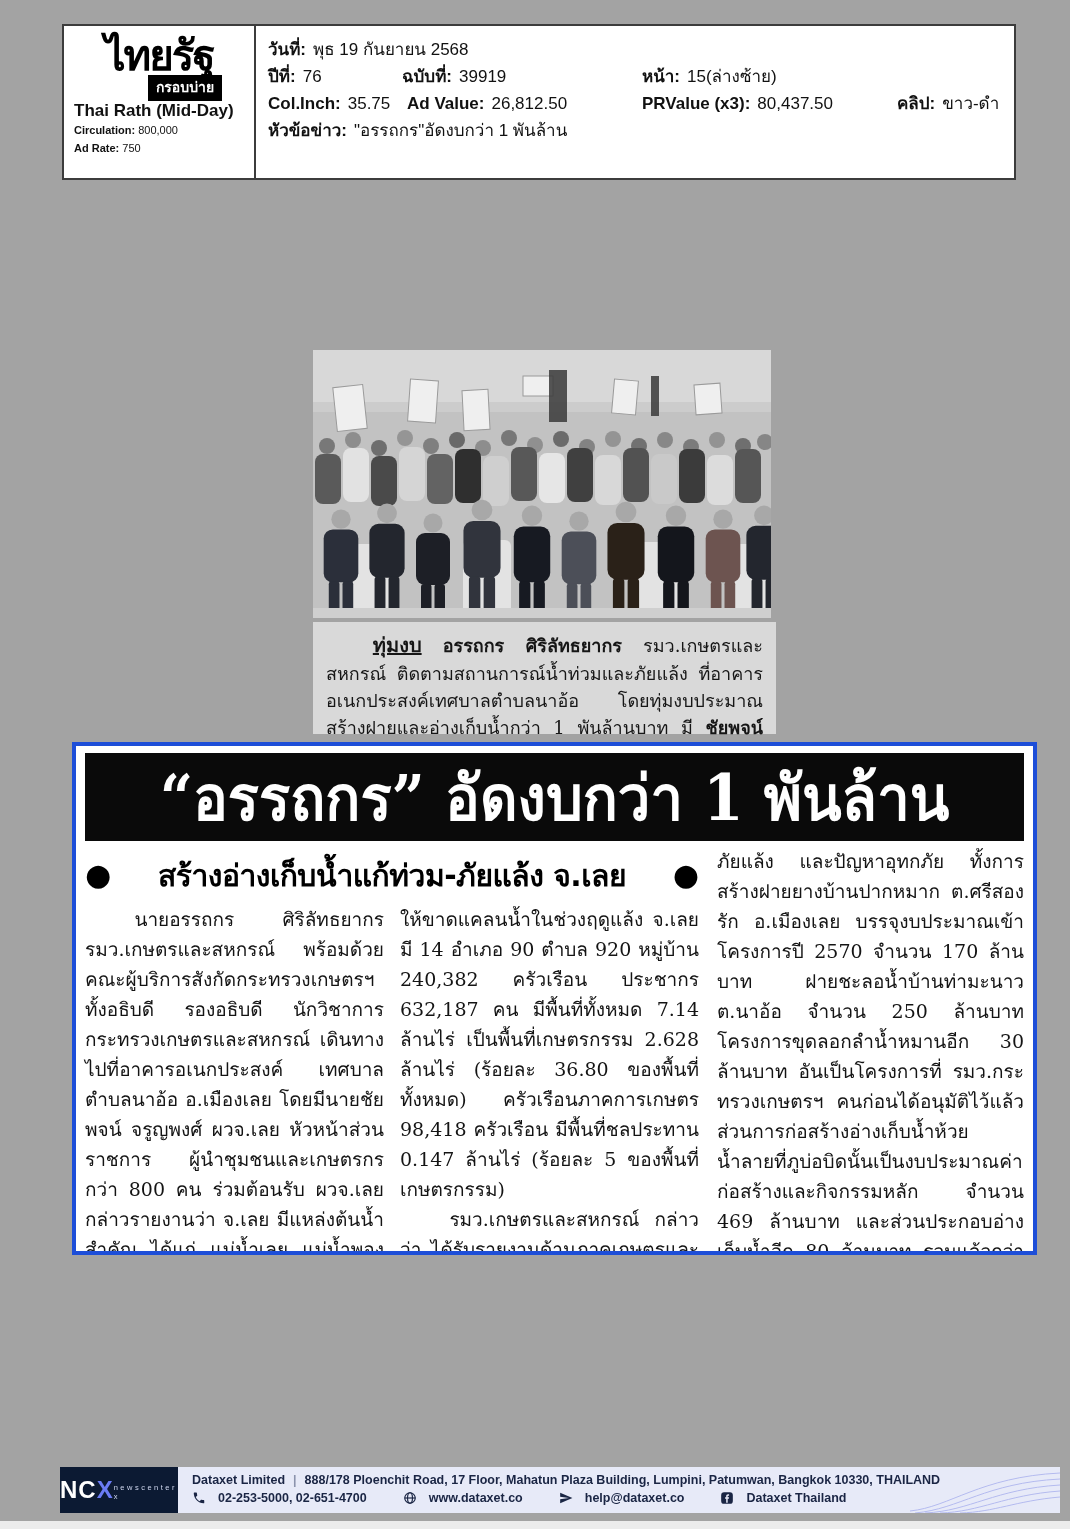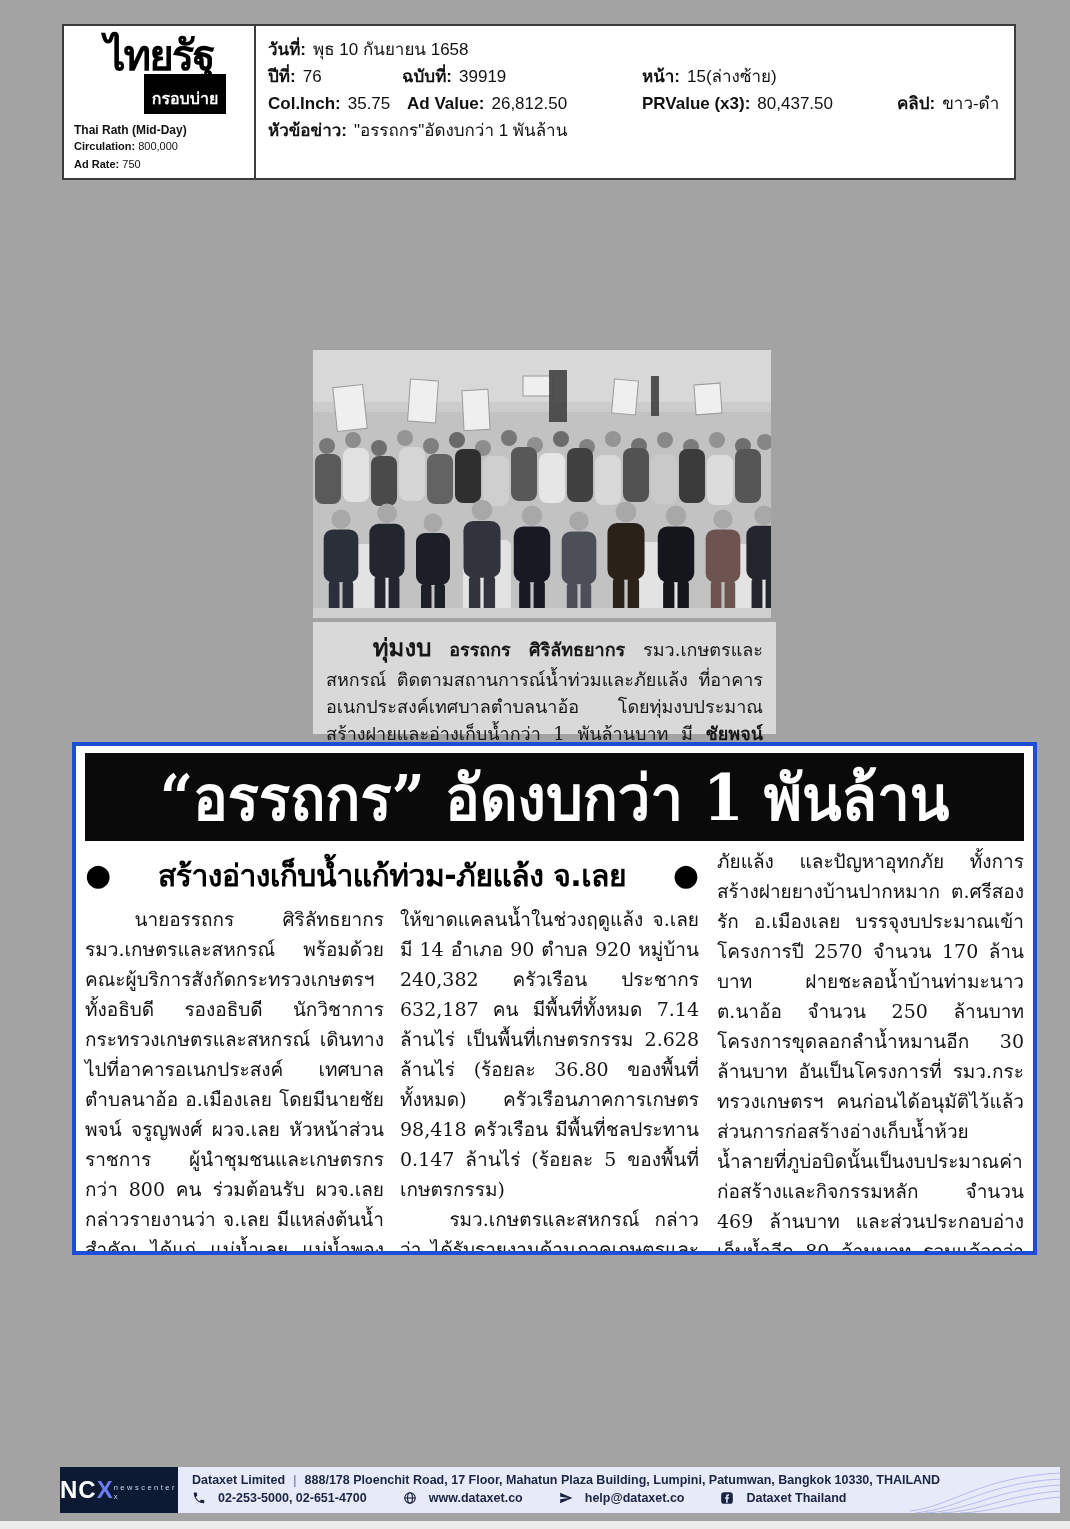--- a/index.html
+++ b/index.html
@@ -6,43 +6,43 @@
   .page{position:relative;width:1070px;height:1529px;background:#a3a3a3;overflow:hidden;
         font-family:"Liberation Sans",sans-serif;color:#111;}
 
   
   .header-box{position:absolute;left:62px;top:24px;width:950px;height:152px;
               border:2px solid #3c3c3c;display:flex;background:#fff;}
   .header-left{width:192px;border-right:2px solid #3c3c3c;padding:6px 10px 4px 10px;box-sizing:border-box;}
   .logo-wrap{text-align:center;margin-top:2px;}
   .logo-text{font-size:42px;font-weight:900;letter-spacing:-2px;line-height:1.05;color:#000;
              font-family:"DejaVu Sans","Liberation Sans",sans-serif;}
-  .logo-badge{display:inline-block;background:#000;color:#fff;font-size:16px;font-weight:700;
-              padding:12px 8px 3px 8px;margin:-4px 0 0 52px;}
+  .logo-badge{display:inline-block;background:#000;color:#fff;font-size:14px;font-weight:700;
+              padding:1px 8px 3px 8px;margin:-4px 0 0 52px;}
   .pub-line{font-size:11px;line-height:1.45;margin-top:2px;}
   .pub-line b{font-weight:700;}
-  .pub-name{font-size:12px;font-weight:700;margin-top:9px;}
+  .pub-name{font-size:17px;font-weight:700;margin-top:0;}
 
   .header-right{flex:1;position:relative;padding:10px 0 0 12px;box-sizing:border-box;font-size:17px;}
   .m-row{position:relative;height:27px;line-height:27px;white-space:nowrap;}
   .m-row b{font-weight:700;margin-right:7px;}
   .pair{position:absolute;top:0;}
   .at0{left:0;} .at134{left:134px;} .at139{left:139px;} .at374{left:374px;} .at629{left:629px;}
 
   
   .photo{position:absolute;left:313px;top:350px;width:458px;height:268px;overflow:hidden;background:#bfbfbf;}
   .photo svg{display:block;}
 
   
   .caption-box{position:absolute;left:313px;top:622px;width:463px;height:112px;background:#d9d9d9;
                box-sizing:border-box;padding:8px 13px 6px 13px;}
   .caption{margin:0;font-family:"DejaVu Serif","Liberation Serif",serif;font-size:18px;line-height:1.5;
            text-indent:2.6em;color:#161616;text-align:justify;}
   .caption b{font-weight:700;}
-  .cap-lead{font-size:24px;font-weight:900;}
+  .cap-lead{font-size:20px;font-weight:900;text-decoration:underline;}
 
   
   .article-box{position:absolute;left:72px;top:742px;width:965px;height:513px;border:4px solid #1d4ed8;
                box-sizing:border-box;padding:7px 9px;overflow:hidden;background:#fff;}
   .banner{background:#0a0a0a;color:#fff;height:88px;display:flex;align-items:center;justify-content:center;
           font-family:"DejaVu Serif","Liberation Serif",serif;font-weight:900;font-size:58px;
           letter-spacing:0px;white-space:nowrap;transform-origin:center;}
   .banner span{display:inline-block;transform:scaleY(1.08);}
   .cols{display:flex;gap:18px;margin-top:5px;}
   .left-group{width:614px;flex:none;}
@@ -90,21 +90,21 @@
       <div class="logo-wrap">
         <div class="logo-text">ไทยรัฐ</div>
         <div class="logo-badge">กรอบบ่าย</div>
       </div>
       <div class="pub-name">Thai Rath (Mid-Day)</div>
       <div class="pub-line"><b>Circulation:</b> <span>800,000</span></div>
       <div class="pub-line"><b>Ad Rate:</b> <span>750</span></div>
     </div>
     <div class="header-right">
       <div class="m-row">
-        <span class="pair at0"><b>วันที่:</b><span>พุธ 10 กันยายน 1658</span></span>
+        <span class="pair at0"><b>วันที่:</b><span>พุธ 19 กันยายน 2568</span></span>
       </div>
       <div class="m-row">
         <span class="pair at0"><b>ปีที่:</b><span>76</span></span>
         <span class="pair at134"><b>ฉบับที่:</b><span>39919</span></span>
         <span class="pair at374"><b>หน้า:</b><span>15(ล่างซ้าย)</span></span>
       </div>
       <div class="m-row">
         <span class="pair at0"><b>Col.Inch:</b><span>35.75</span></span>
         <span class="pair at139"><b>Ad Value:</b><span>26,812.50</span></span>
         <span class="pair at374"><b>PRValue (x3):</b><span>80,437.50</span></span>

